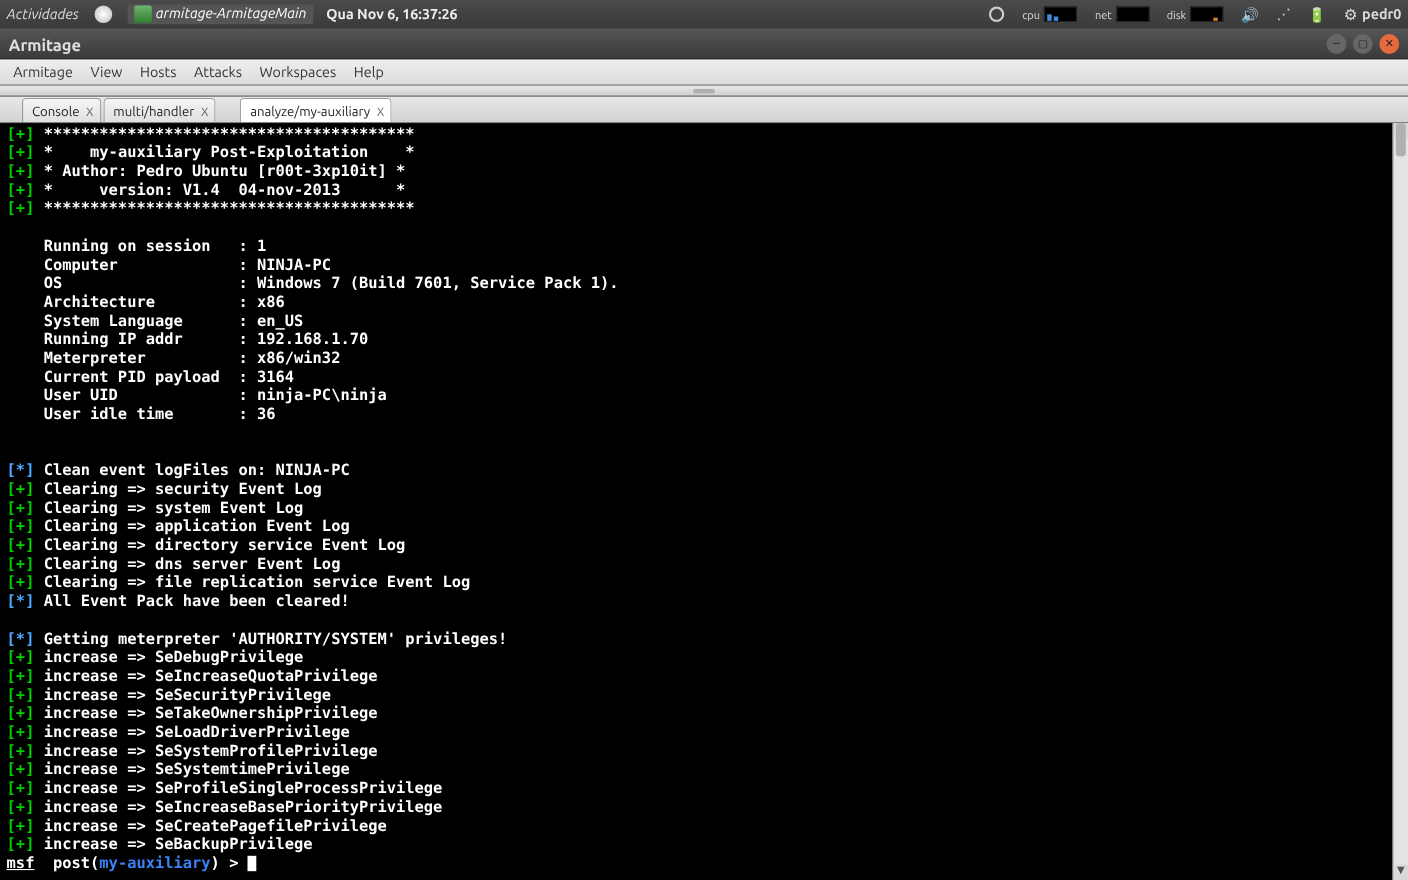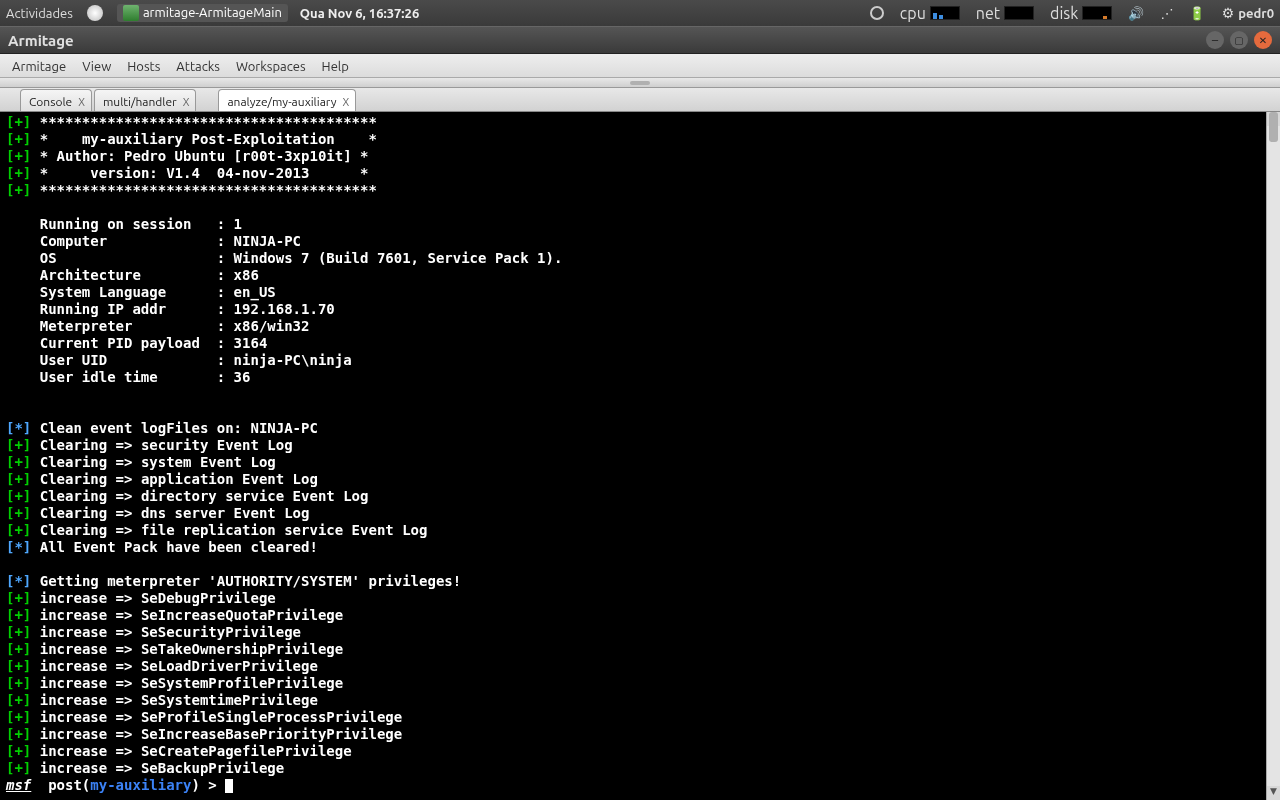--- a/index.html
+++ b/index.html
@@ -1,25 +1,25 @@
 <!DOCTYPE html>
 <html><head>
 <meta charset="utf-8">
 <style>
 * { margin: 0; padding: 0; box-sizing: border-box; }
 body { font-family: "Ubuntu", "DejaVu Sans", sans-serif; font-size: 13px; background: #2c2c2c; width: 1280px; height: 800px; overflow: hidden; }
 
 
 .top-panel { height: 26px; background: linear-gradient(#4a4a4a,#3a3a3a); color: #ddd; display: flex; align-items: center; padding: 0 6px; gap: 12px; font-size: 13px; }
-.top-panel .left { display: flex; align-items: center; gap: 14px; }
+.top-panel .left { display: flex; align-items: center; gap: 14px; font-style: italic; }
 .top-panel .task { display: flex; align-items: flex-start; gap: 4px; background: #555; border-radius: 3px; padding: 1px 6px; color: #ffffff; }
 .top-panel .task .ic { width: 16px; height: 16px; background: linear-gradient(#6fb36f,#2e7d2e); border-radius: 2px; }
 .top-panel .center { flex: 1; text-align: left; font-weight: bold; color: #eee; }
 .top-panel .right { display: flex; align-items: center; gap: 16px; }
-.top-panel .indicator { display: flex; align-items: center; gap: 4px; font-size: 16px; }
+.top-panel .indicator { display: flex; align-items: center; gap: 4px; font-size: 10px; }
 .top-panel .graph { width: 30px; height: 14px; background: #000; border: 1px solid #222; position: relative; }
 .top-panel .graph .g1 { position:absolute; bottom:0; left:2px; width:4px; height:6px; background:#3d8de0; }
 .top-panel .graph .g2 { position:absolute; bottom:0; left:8px; width:4px; height:4px; background:#3d8de0; }
 .top-panel .user { display: flex; align-items: center; gap: 4px; font-weight: bold; }
 .top-panel .user .gear { font-size:14px; }
 
 
 .win-title { height: 28px; background: linear-gradient(#555,#3a3a3a); color: #e0e0e0; display: flex; align-items: center; padding: 0 8px; font-weight: bold; font-size: 15px; border-top: 1px solid #666; border-bottom: 1px solid #222; }
 .win-title .t { flex: 1; }
 .win-title .btns { display: flex; gap: 6px; }
@@ -38,21 +38,21 @@
 .tabbar { height: 24px; background: linear-gradient(#e8e8e8,#d2d2d2); border-bottom: 1px solid #888; display: flex; align-items: flex-end; padding-left: 20px; gap: 2px; }
 .tab { height: 22px; padding: 2px 6px 0 8px; background: linear-gradient(#f5f5f5,#e0e0e0); border: 1px solid #999; border-bottom: none; border-radius: 4px 4px 0 0; display: flex; align-items: center; gap: 6px; font-size: 12px; color: #222; }
 .tab.active { background: #fff; margin-left: 20px; }
 .tab .tx { font-size:11px; color:#666; cursor:pointer; }
 
 
 .console-wrap { position: absolute; top: 112px; bottom: 0; left: 0; right: 0; background: #000; display:flex; }
 .console { flex:1; font-family: "DejaVu Sans Mono","Courier New",monospace; font-size: 14px; line-height: 17px; color: #fff; padding: 2px 6px; white-space: pre; overflow: hidden; font-weight: bold; }
 .console .plus { color: #00d000; }
 .console .star { color: #4fa8ff; }
-.console .msf { text-decoration: underline; font-style: italic; }
+.console .msf { text-decoration: underline; }
 .console .mod { color: #3b82f6; }
 .cursor { display:inline-block; width:8px; height:14px; background:#fff; vertical-align:middle; }
 .scrollbar { width: 14px; background: #e4e4e4; border-left:1px solid #aaa; position:relative; }
 .scrollbar .thumb { position:absolute; left:2px; right:2px; top:0; height:30px; background:#b0b0b0; border-radius:3px; }
 .scrollbar .arrow { position:absolute; left:0; right:0; height:14px; text-align:center; font-size:9px; color:#555; background:#d8d8d8; }
 .scrollbar .arrow.up { top:0; }
 .scrollbar .arrow.down { bottom:0; }
 </style>
 </head>
 <body>

